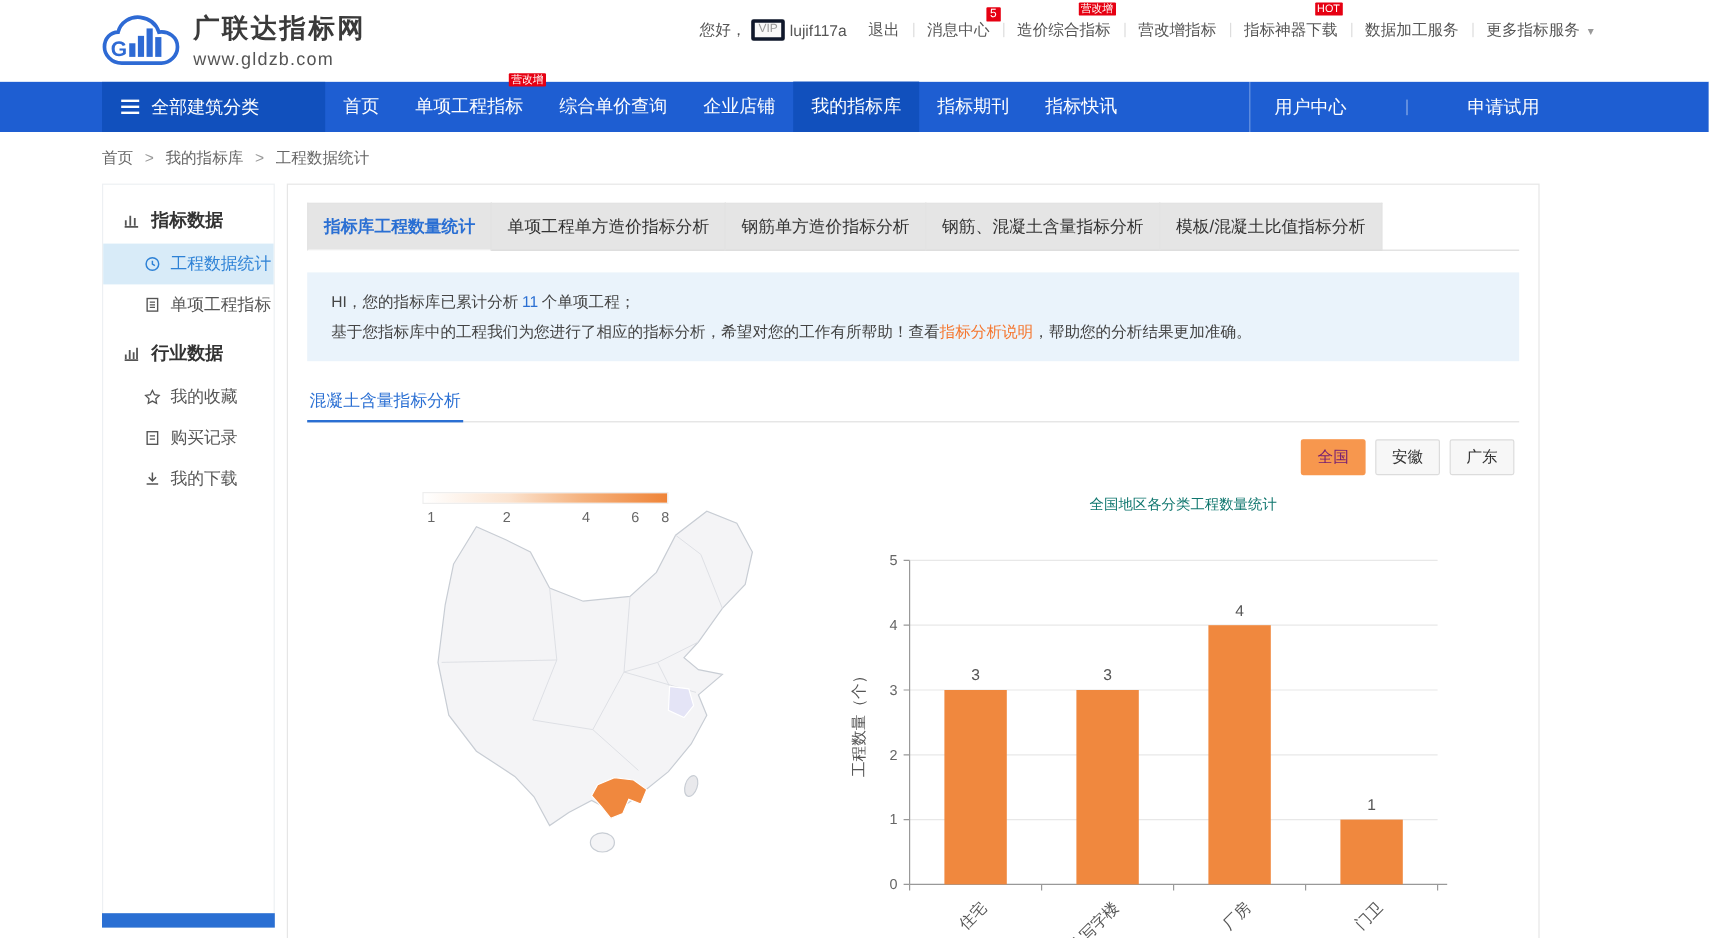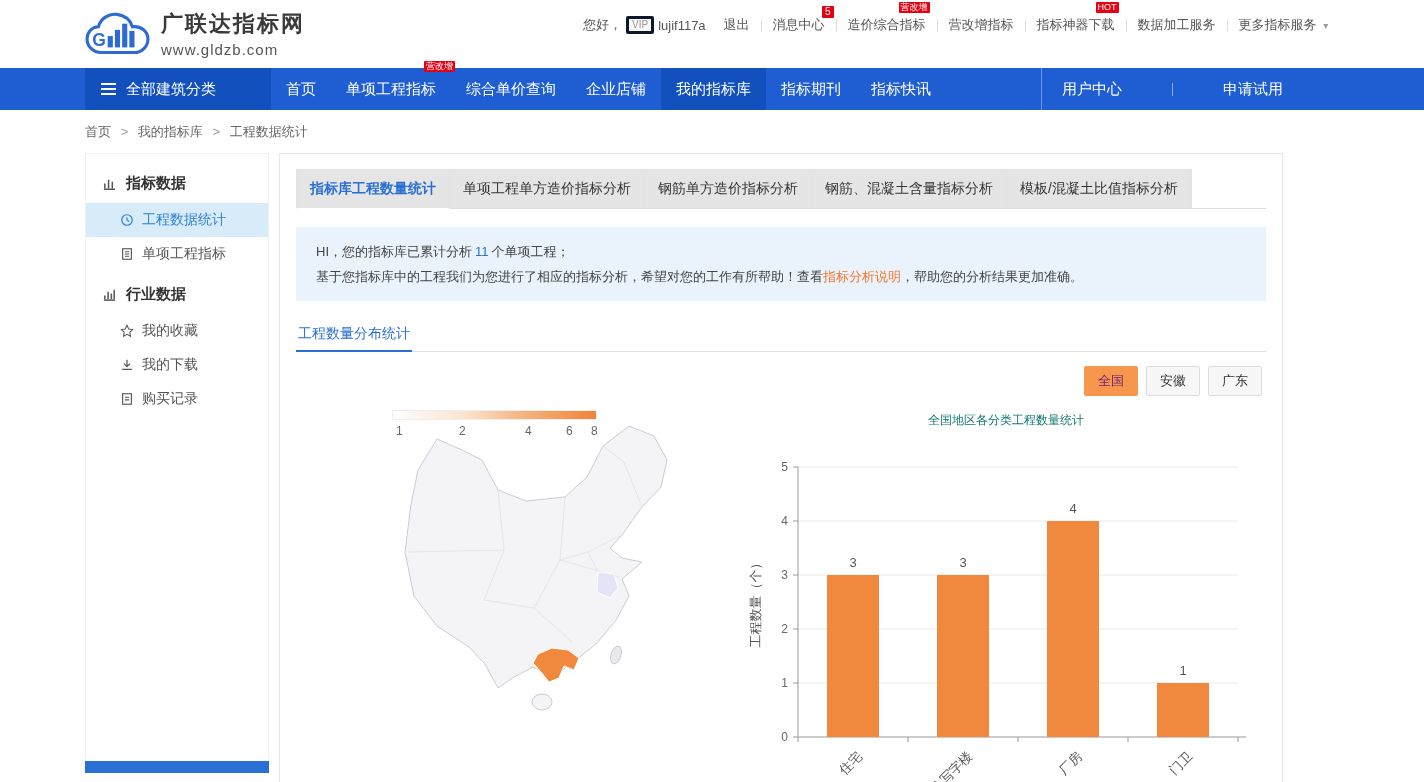--- a/index.html
+++ b/index.html
@@ -41,21 +41,21 @@
 
   
   .crumbs { margin:13px 0 12px 85px; font-size:13px; color:#666; }
   .crumbs span { cursor:pointer; }
   .crumbs .csep { margin:0 6px; color:#999; cursor:default; }
 
   
   .layout { margin-left:85px; width:1198px; display:flex; gap:10px; align-items:flex-start; }
 
   
-  .sidebar { width:184px; background:#fff; border:1px solid #edf0f3; min-height:620px; position:relative; padding-top:6px; }
+  .sidebar { width:144px; background:#fff; border:1px solid #edf0f3; min-height:620px; position:relative; padding-top:6px; }
   .side-title { display:flex; align-items:center; gap:9px; font-size:15px; font-weight:bold; color:#333;
     padding:14px 0 10px 16px; }
   .side-item { display:flex; align-items:center; gap:8px; height:34px; padding-left:34px; font-size:14px;
     color:#555; cursor:pointer; }
   .side-item.active { background:#d8ebf8; color:#2e82d6; }
   .side-item svg, .side-title svg { flex:0 0 auto; }
   .sidebar-bottom-bar { position:absolute; left:-1px; right:-1px; bottom:-1px; height:12px; background:#2a6fd3; }
 
   
   .main { flex:1; border:1px solid #e6e6e6; background:#fff; min-height:632px; padding:0 16px 20px; }
@@ -212,30 +212,30 @@
       <span>行业数据</span>
     </div>
     <div class="side-item">
       <svg width="14" height="14" viewBox="0 0 16 16">
         <path d="M8,1.5 L10,5.6 14.5,6.3 11.2,9.4 12,13.9 8,11.7 4,13.9 4.8,9.4 1.5,6.3 6,5.6 Z" stroke="currentColor" stroke-width="1.2" fill="none"></path>
       </svg>
       <span>我的收藏</span>
     </div>
     <div class="side-item">
       <svg width="14" height="14" viewBox="0 0 16 16">
-        <path d="M8,2v7 M4.5,6.5 8,10 11.5,6.5 M2.5,13h11" stroke="currentColor" stroke-width="1.4" fill="none"></path>
-      </svg>
-      <span>我的下载</span>
-    </div>
-    <div class="side-item">
-      <svg width="14" height="14" viewBox="0 0 16 16">
         <rect x="3" y="2" width="10" height="12" stroke="currentColor" stroke-width="1.3" fill="none"></rect>
         <path d="M5.5,6h5 M5.5,9h5" stroke="currentColor" stroke-width="1.2"></path>
       </svg>
       <span>购买记录</span>
+    </div>
+    <div class="side-item">
+      <svg width="14" height="14" viewBox="0 0 16 16">
+        <path d="M8,2v7 M4.5,6.5 8,10 11.5,6.5 M2.5,13h11" stroke="currentColor" stroke-width="1.4" fill="none"></path>
+      </svg>
+      <span>我的下载</span>
     </div>
     <div class="sidebar-bottom-bar"></div>
   </div>
 
   <div class="main">
 
     <div class="tabs">
       <div class="tab active">指标库工程数量统计</div>
       <div class="tab">单项工程单方造价指标分析</div>
       <div class="tab">钢筋单方造价指标分析</div>
@@ -246,21 +246,21 @@
     <div class="notice">
       <div>
         <span>HI，您的指标库已累计分析</span><span class="count">11</span><span>个单项工程；</span>
       </div>
       <div>
         <span>基于您指标库中的工程我们为您进行了相应的指标分析，希望对您的工作有所帮助！查看</span><span class="nlink">指标分析说明</span><span>，帮助您的分析结果更加准确。</span>
       </div>
     </div>
 
     <div class="subtabs">
-      <div class="subtab">工程数量分布统计</div>
+      <div class="subtab">混凝土含量指标分析</div>
     </div>
 
     <div class="regions">
       <button class="region-btn active">全国</button>
       <button class="region-btn">安徽</button>
       <button class="region-btn">广东</button>
     </div>
 
     <div class="charts">
 

